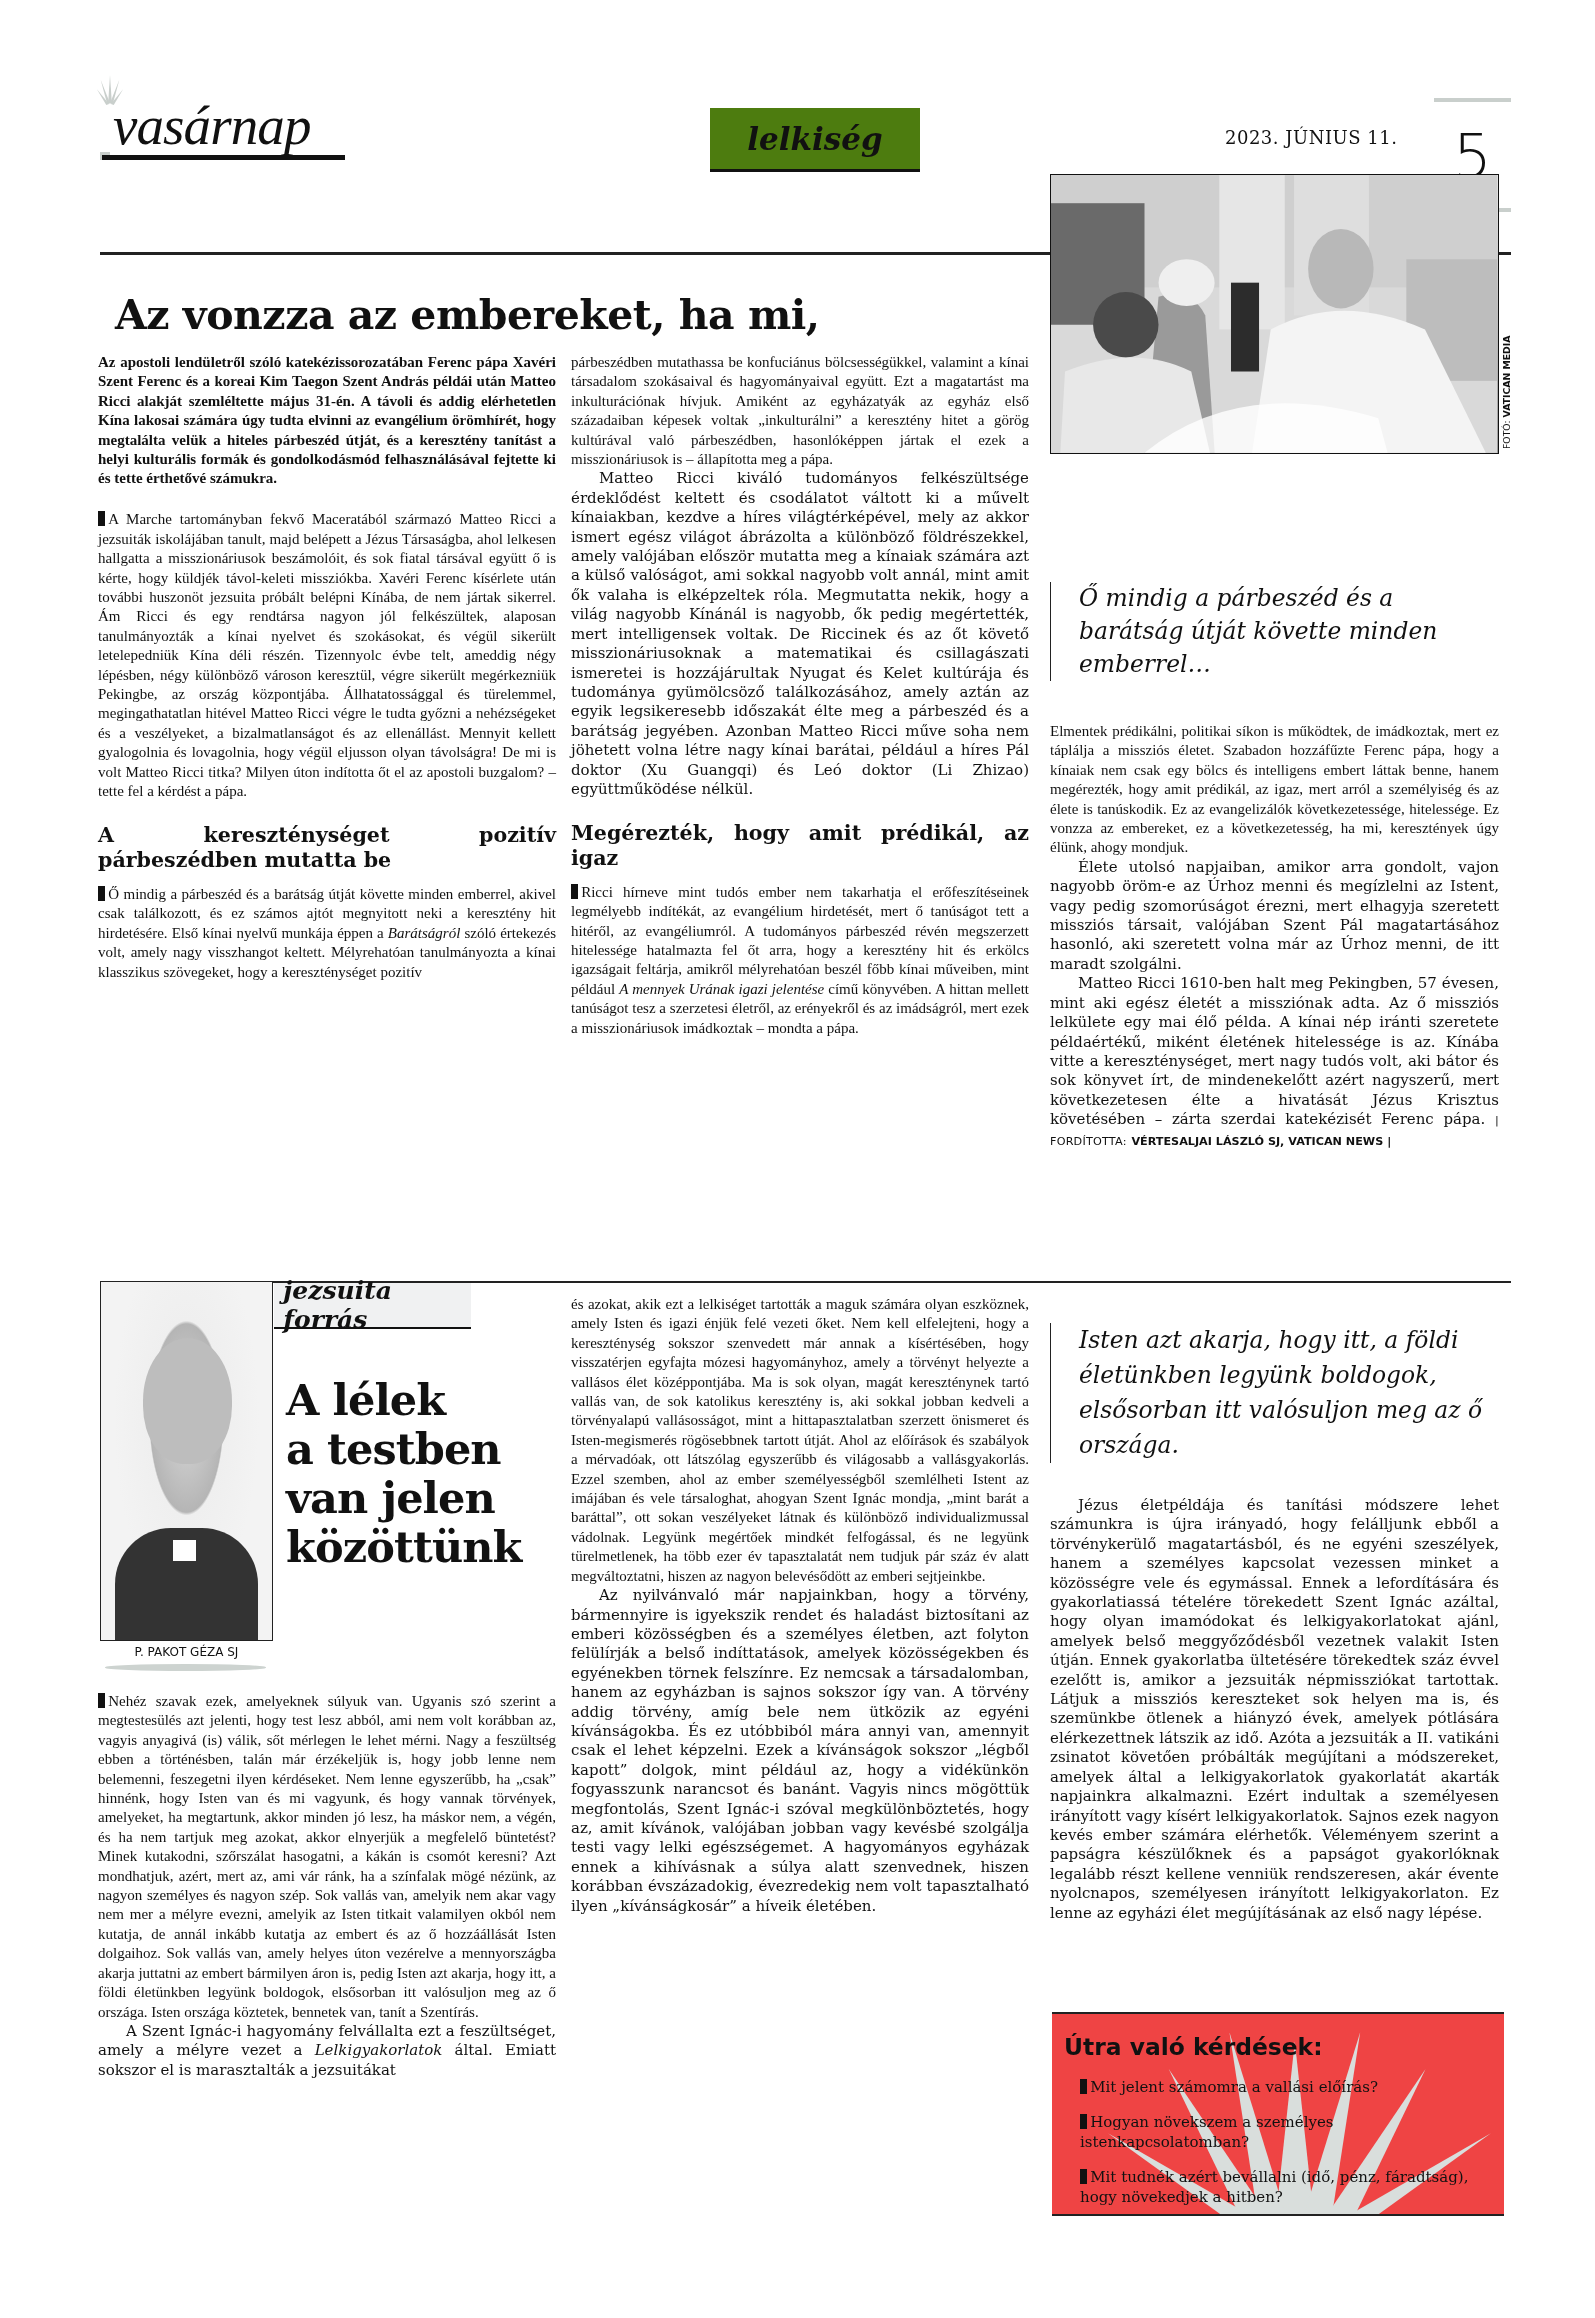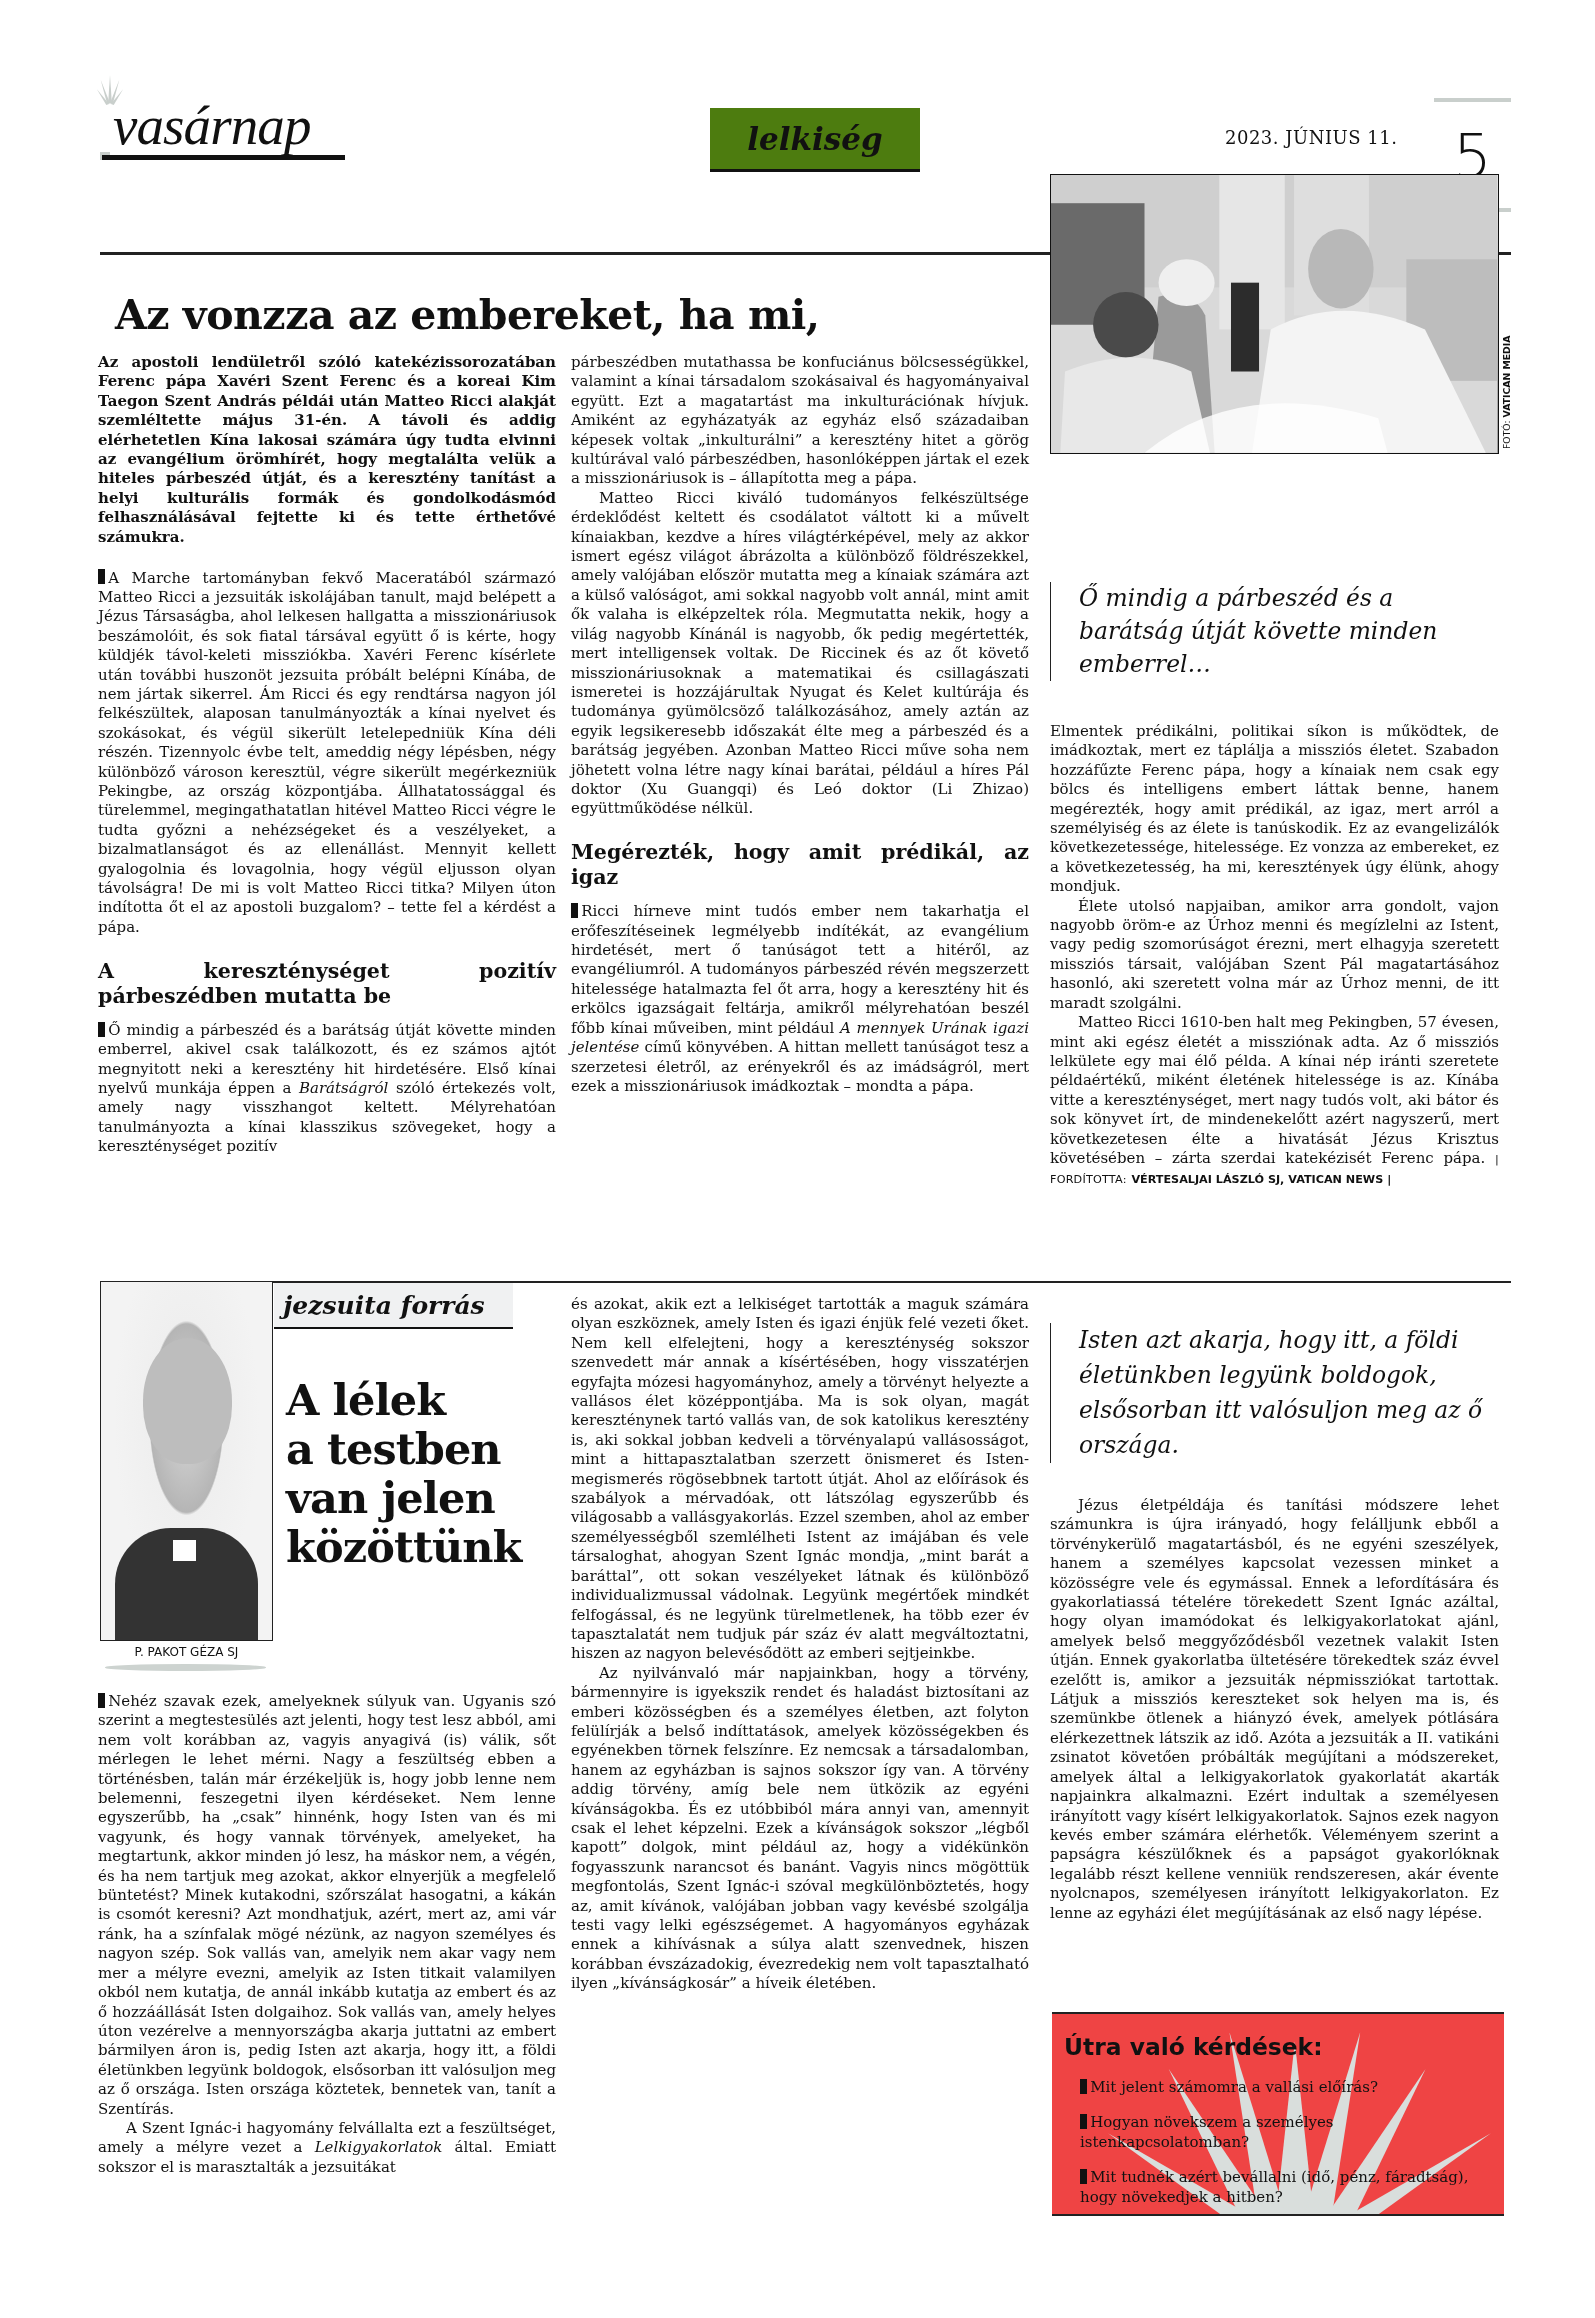--- a/index.html
+++ b/index.html
@@ -18,21 +18,21 @@
   
   .headline { left: 98px; top: 273px; width: 916px; font-family: "DejaVu Serif", serif; font-weight: bold; font-size: 41px; line-height: 50px; letter-spacing: -0.5px; }
 
   
   .photo { left: 1050px; top: 174px; width: 449px; height: 280px; border: 1.4px solid #111; box-sizing: border-box; background: linear-gradient(135deg,#8a8a8a 0%,#cfcfcf 35%,#eeeeee 55%,#9b9b9b 100%); overflow: hidden; }
   .photo-credit { left: 1501px; top: 449px; transform: rotate(-90deg); transform-origin: left top; font-family: "DejaVu Sans", sans-serif; font-size: 9.3px; white-space: nowrap; }
 
   
   .col { font-family: "DejaVu Serif", serif; font-size: 15px; line-height: 19.4px; text-align: justify; hyphens: auto; }
   .col p { margin: 0; text-indent: 28px; }
-  .col p.noindent { text-indent: 0; }
+  .col p.noindent { text-indent: 0; font-family: Liberation Serif, serif; }
   .lead { font-weight: bold; font-size: 15px; line-height: 19.4px; }
   .bullet { display: inline-block; width: 6.5px; height: 15px; background: #111; vertical-align: -1.9px; margin-right: 3.7px; }
   .subhead { font-family: "DejaVu Serif", serif; font-weight: bold; font-size: 20.6px; line-height: 25px; margin: 21.5px 0 12px; }
   .col1 { left: 98px; top: 353px; width: 458px; }
   .col2 { left: 571px; top: 353px; width: 458px; }
   .col3 { left: 1050px; top: 722px; width: 449px; }
 
   .pullquote { border-left: 1.9px solid #222; padding-left: 28px; font-family: "DejaVu Serif", serif; font-style: italic; font-size: 23.4px; line-height: 33px; }
   .pq1 { left: 1050px; top: 582px; width: 421px; }
   .pq2 { left: 1050px; top: 1323px; width: 430px; font-size: 23.4px; line-height: 35px; }
@@ -40,21 +40,21 @@
   .credit-bold { font-family: "DejaVu Sans", sans-serif; font-weight: bold; font-size: 11.2px; }
 
   
   .rule-mid { left: 100px; top: 1281px; width: 1411px; height: 1.9px; background: #222; }
   .portrait { left: 100px; top: 1281px; width: 173px; height: 360px; border: 1.4px solid #222; box-sizing: border-box; background: radial-gradient(ellipse at 50% 38%, #d9d9d9 0%, #b5b5b5 30%, #efefef 31%, #f3f3f3 60%), #f3f3f3; overflow: hidden; }
   .portrait .body { position: absolute; left: 14px; right: 14px; bottom: 0; height: 112px; background: #333; border-radius: 56px 56px 0 0; }
   .portrait .collar { position: absolute; left: 72px; width: 23.4px; bottom: 79px; height: 20.6px; background: #fff; }
   .portrait .head { position: absolute; left: 42px; top: 56px; width: 89px; height: 126px; background: #bdbdbd; border-radius: 50% 50% 46% 46%; }
   .author { left: 100px; top: 1645px; width: 173px; text-align: center; font-family: "DejaVu Sans", sans-serif; font-size: 12px; }
   .author-shadow { left: 105px; top: 1664px; width: 161px; height: 6.5px; background: #cdd3d0; border-radius: 50%; }
-  .col-tab { left: 274px; top: 1283px; width: 239px; height: 46px; background: #f0f1f2; border-bottom: 2.8px solid #111; box-sizing: border-box; display: flex; align-items: center; padding-left: 9.3px; font-family: "DejaVu Serif", serif; font-style: italic; font-weight: bold; font-size: 25px; }
+  .col-tab { left: 274px; top: 1283px; width: 197px; height: 46px; background: #f0f1f2; border-bottom: 2.8px solid #111; box-sizing: border-box; display: flex; align-items: center; padding-left: 9.3px; font-family: "DejaVu Serif", serif; font-style: italic; font-weight: bold; font-size: 25px; }
   .big-title { left: 286px; top: 1376px; width: 262px; font-family: "DejaVu Serif", serif; font-weight: bold; font-size: 43px; line-height: 49px; letter-spacing: -0.9px; }
 
   .lcol1 { left: 98px; top: 1692px; width: 458px; }
   .lcol2 { left: 571px; top: 1295px; width: 458px; }
   .lcol3 { left: 1050px; top: 1496px; width: 449px; }
 
   .qbox { left: 1052px; top: 2012px; width: 452px; height: 204px; background: #ef4444; border-top: 2.8px solid #222; border-bottom: 2.8px solid #222; box-sizing: border-box; padding: 18.7px 9.3px 0 12px; overflow: hidden; }
   .qbox .sun { position: absolute; left: 0; top: 0; width: 100%; height: 100%; }
   .qbox h3 { position: relative; margin: 0 0 17px; font-family: "DejaVu Sans", sans-serif; font-weight: bold; font-size: 23.4px; }
   .qbox ul { position: relative; list-style: none; margin: 0; padding: 0; font-family: "DejaVu Serif", serif; font-size: 15px; line-height: 19.6px; }

